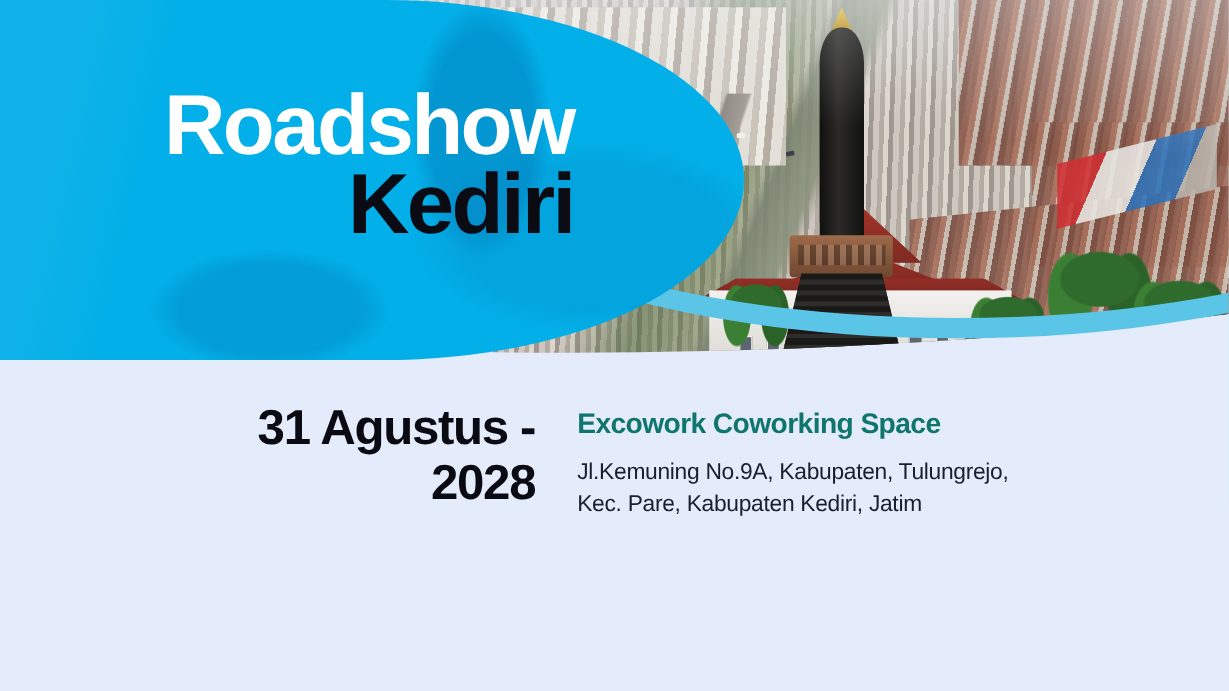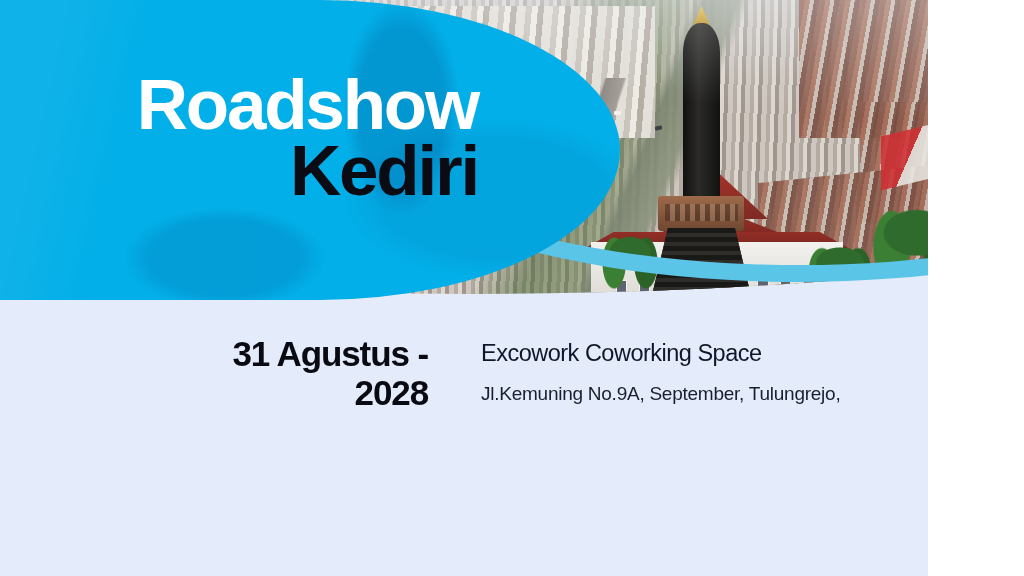--- a/index.html
+++ b/index.html
@@ -6,21 +6,21 @@
   * { margin:0; padding:0; box-sizing:border-box; }
 
   html, body {
     width:1024px; height:576px;
     overflow:hidden;
     font-family:"Liberation Sans", sans-serif;
   }
 
   #banner {
     position:relative;
-    width:928px; height:576px;
+    width:1024px; height:576px;
     background:#E4EBFA;
     overflow:hidden;
   }
 
   
   #hero {
     position:absolute;
     left:0; top:0;
     width:1024px; height:300px;
     overflow:hidden;
@@ -244,40 +244,40 @@
     font-weight:bold;
     letter-spacing:-2.2px;
     line-height:.93;
   }
   #title-line-1 { color:#FFFFFF; }
   #title-line-2 { color:#0B0B14; }
 
   
   #date-block {
     position:absolute;
-    left:0; top:334px;
+    left:18px; top:334px;
     width:428px;
     text-align:right;
     color:#0A0A12;
-    font-size:35px;
+    font-size:41px;
     font-weight:bold;
     letter-spacing:-1.1px;
     line-height:1.12;
   }
   #date-block span { display:block; }
 
   #venue-block {
     position:absolute;
     left:481px; top:339px;
     width:470px;
   }
   #venue-name {
-    color:#0f172a;
+    color:#0f766e;
     font-size:23.5px;
-    font-weight:normal;
+    font-weight:bold;
     letter-spacing:-.5px;
     line-height:1.22;
   }
   #venue-name span { display:block; }
   #venue-address {
     margin-top:13px;
     color:#1A1F2E;
     font-size:19px;
     font-weight:normal;
     letter-spacing:-.25px;
@@ -357,17 +357,18 @@
   <div id="date-block">
     <span>31 Agustus -</span>
     <span>2028</span>
   </div>
 
   <div id="venue-block">
     <div id="venue-name">
       <span>Excowork Coworking Space</span>
     </div>
     <div id="venue-address">
-      <span>Jl.Kemuning No.9A, September, Tulungrejo,</span>
+      <span>Jl.Kemuning No.9A, Kabupaten, Tulungrejo,</span>
+      <span>Kec. Pare, Kabupaten Kediri, Jatim</span>
     </div>
   </div>
 
 </div>
 
 </body></html>

